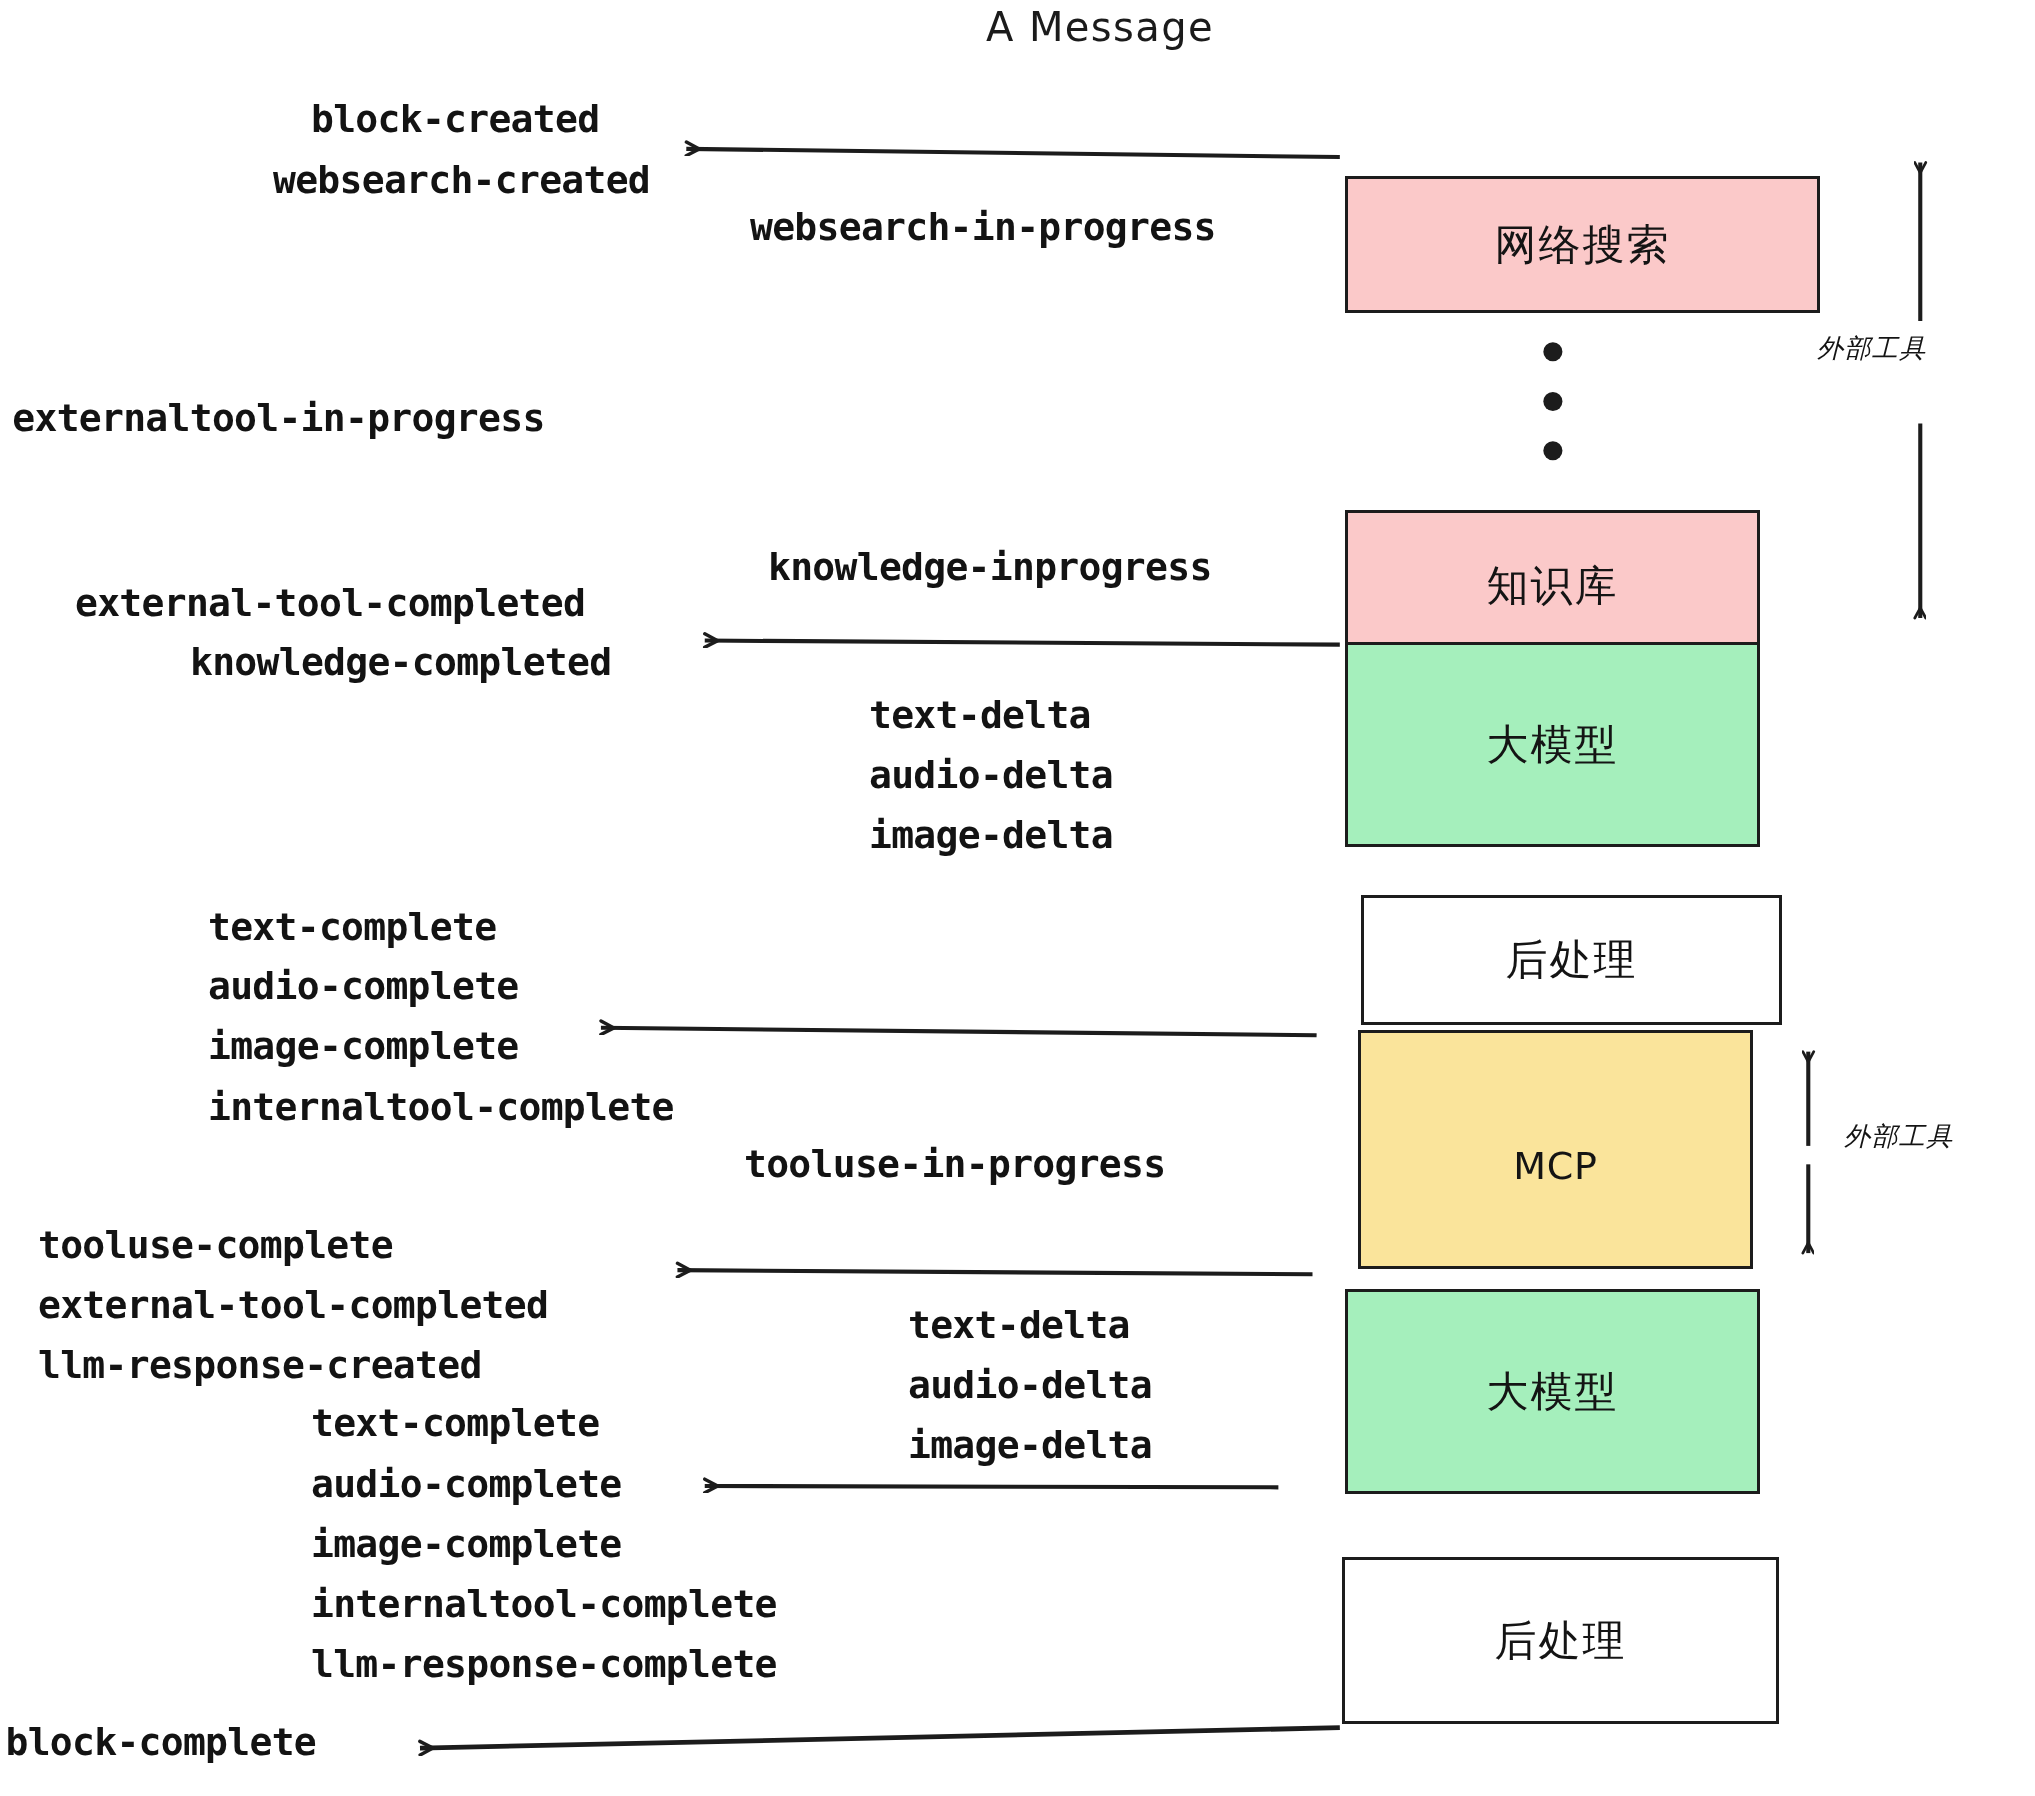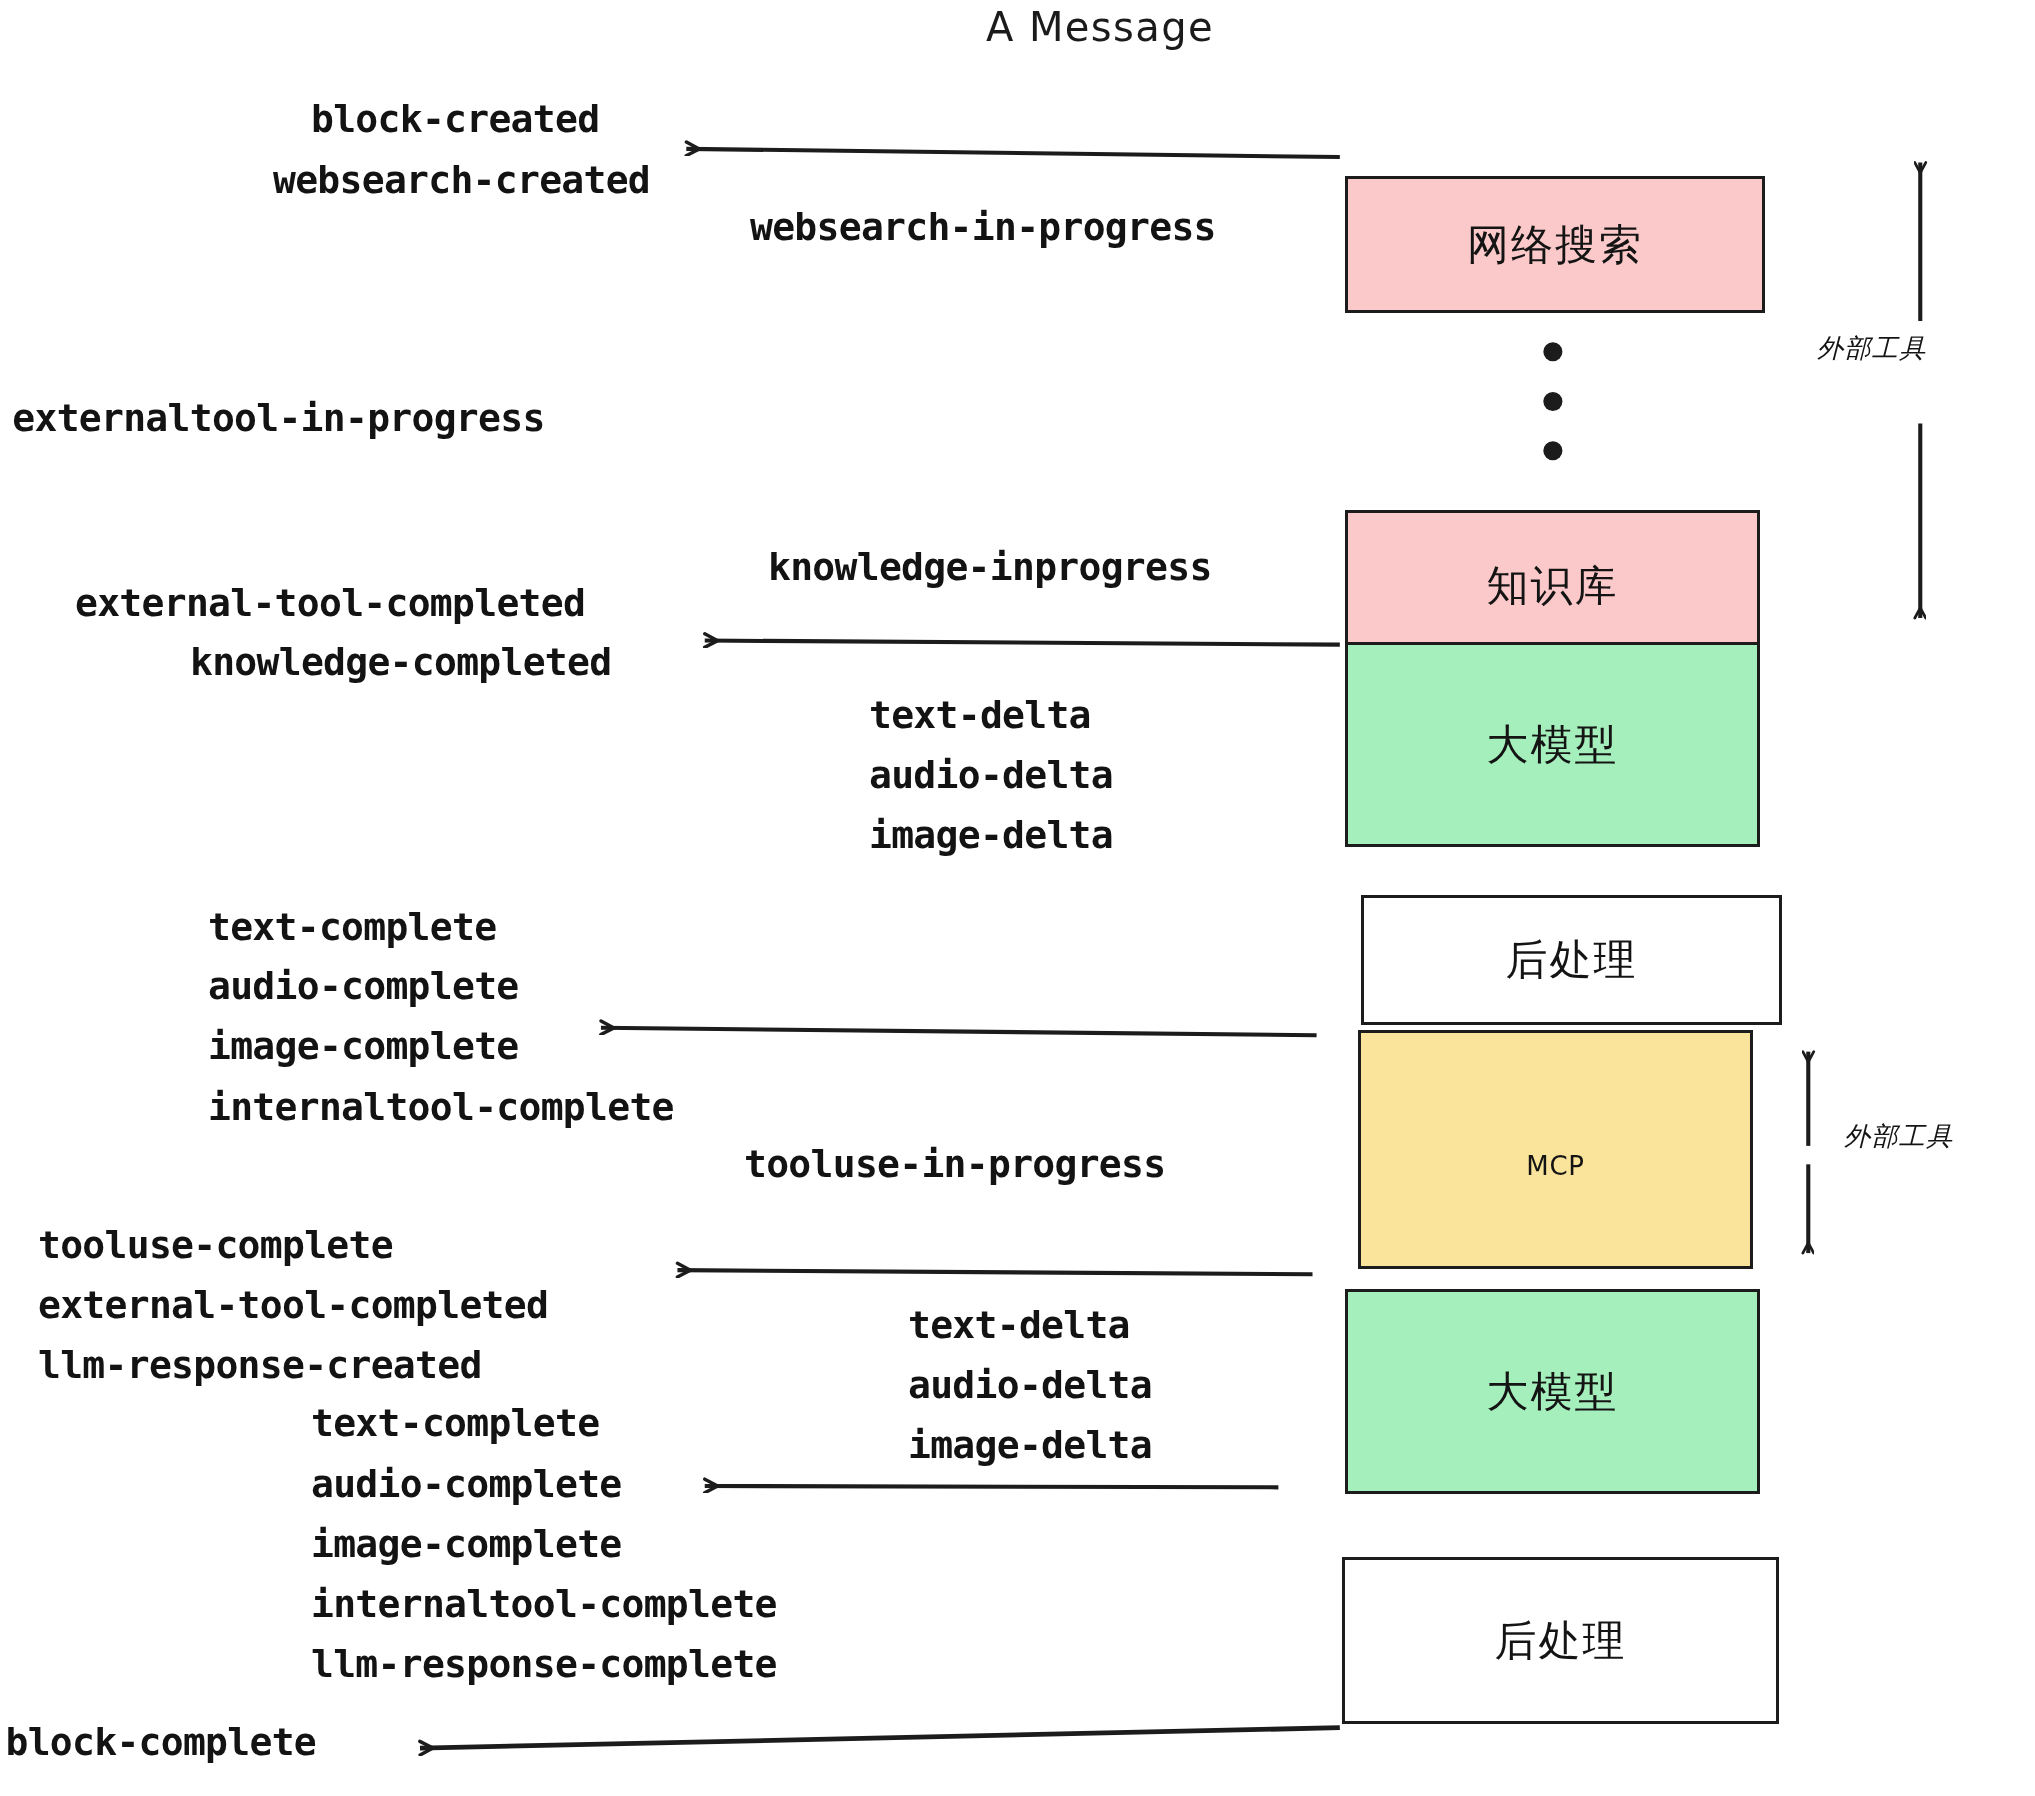--- a/index.html
+++ b/index.html
@@ -47,21 +47,21 @@
   }
   .box .boxlabel {
     font-family: "DejaVu Sans", "Liberation Sans", sans-serif;
     font-size: 42px;
     color: #141414;
     letter-spacing: 2px;
     white-space: nowrap;
   }
   .box.mcp .boxlabel {
     font-family: "DejaVu Sans", "Liberation Sans", sans-serif;
-    font-size: 26px;
+    font-size: 38px;
     letter-spacing: 0.7px;
     margin-top: 32px;
   }
 
   
   #overlay {
     position: absolute;
     left: 0; top: 0;
     width: 2035px;
     height: 1796px;
@@ -132,21 +132,21 @@
   <div class="ev" style="left:311px; top:1462px;">audio-complete</div>
 
   <div class="ev" style="left:311px; top:1522px;">image-complete</div>
 
   <div class="ev" style="left:311px; top:1582px;">internaltool-complete</div>
 
   <div class="ev" style="left:311px; top:1642px;">llm-response-complete</div>
 
   <div class="ev" style="left:5.5px; top:1720px;">block-complete</div>
 
-  <div class="box" style="left:1345px; top:176px; width:420px; height:137px; background:#FBC9C9;">
+  <div class="box" style="left:1345px; top:176px; width:475px; height:137px; background:#FBC9C9;">
     <span class="boxlabel">网络搜索</span>
   </div>
 
   <div class="box" style="left:1345px; top:510px; width:415px; height:152px; background:#FBC9C9;">
     <span class="boxlabel">知识库</span>
   </div>
 
   <div class="box" style="left:1345px; top:642px; width:415px; height:205px; background:#A5EFBC;">
     <span class="boxlabel">大模型</span>
   </div>

